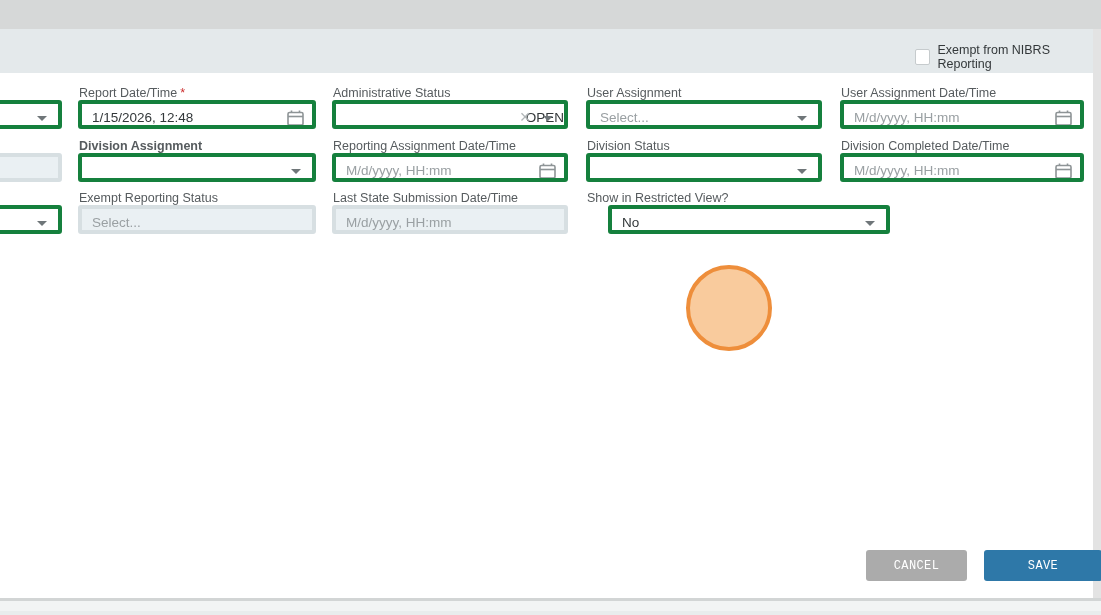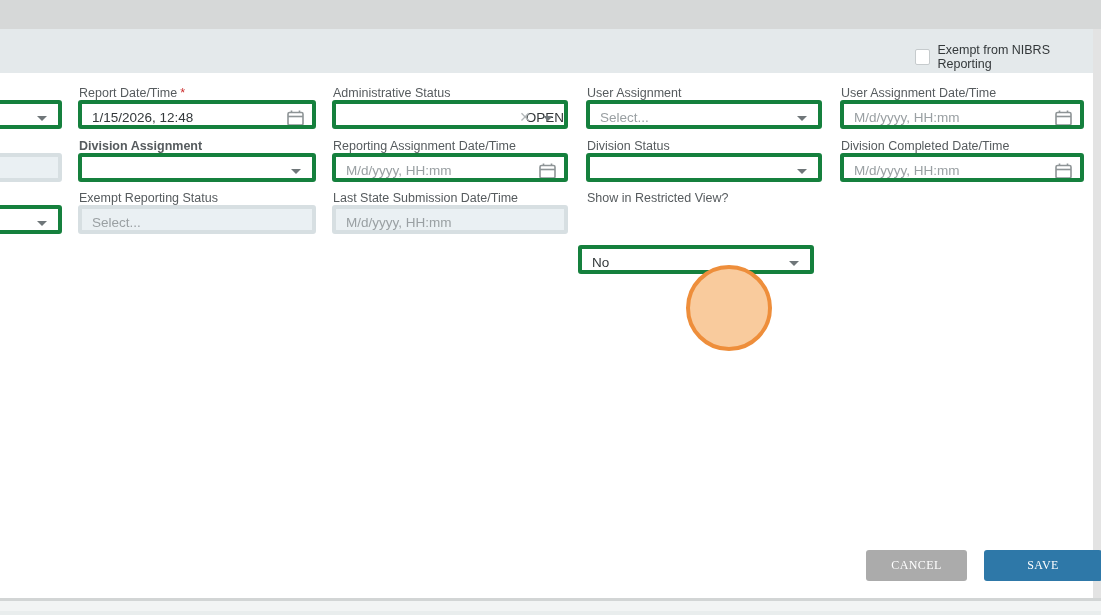--- a/index.html
+++ b/index.html
@@ -40,21 +40,21 @@
   }
   .clear-x {
     position: absolute; right: 33px; top: 0; height: 27px; line-height: 27px;
     color: #b1b6b8; font-size: 14px;
   }
   .cal-icon { position: absolute; right: 8px; top: 6px; width: 17px; height: 16px; }
 
   
   .btn {
     position: absolute; top: 550px; height: 31px; border: none; border-radius: 3px;
-    color: #ffffff; font-size: 12px; font-family: Liberation Serif, serif;
+    color: #ffffff; font-size: 12px; font-family: Liberation Mono, monospace;
     letter-spacing: 0.4px; cursor: pointer;
   }
   .btn-cancel { left: 866px; width: 101px; background: #ababab; }
   .btn-save   { left: 984px; width: 118px; background: #2e78a8; }
 
   
   .click-circle {
     position: absolute; left: 686px; top: 265px; width: 86px; height: 86px;
     border-radius: 50%; background: #f9cb9d; border: 4px solid #ee8e3b;
   }
@@ -155,21 +155,21 @@
 <div class="input-box disabled" style="left:78px; top:205px; width:238px;">
   <span class="placeholder">Select...</span>
 </div>
 
 <div class="field-label" style="left:333px; top:191px;">Last State Submission Date/Time</div>
 <div class="input-box disabled" style="left:332px; top:205px; width:236px;">
   <span class="placeholder">M/d/yyyy, HH:mm</span>
 </div>
 
 <div class="field-label" style="left:587px; top:191px;">Show in Restricted View?</div>
-<div class="input-box" style="left:578px; top:205px; width:236px;margin-top:40px;">
+<div class="input-box" style="left:608px; top:205px; width:282px;">
   <span class="value">No</span>
   <span class="caret"></span>
 </div>
 
 <div class="click-circle"></div>
 
 <button class="btn btn-cancel">CANCEL</button>
 <button class="btn btn-save">SAVE</button>
 
 <div class="footer-line"></div>

